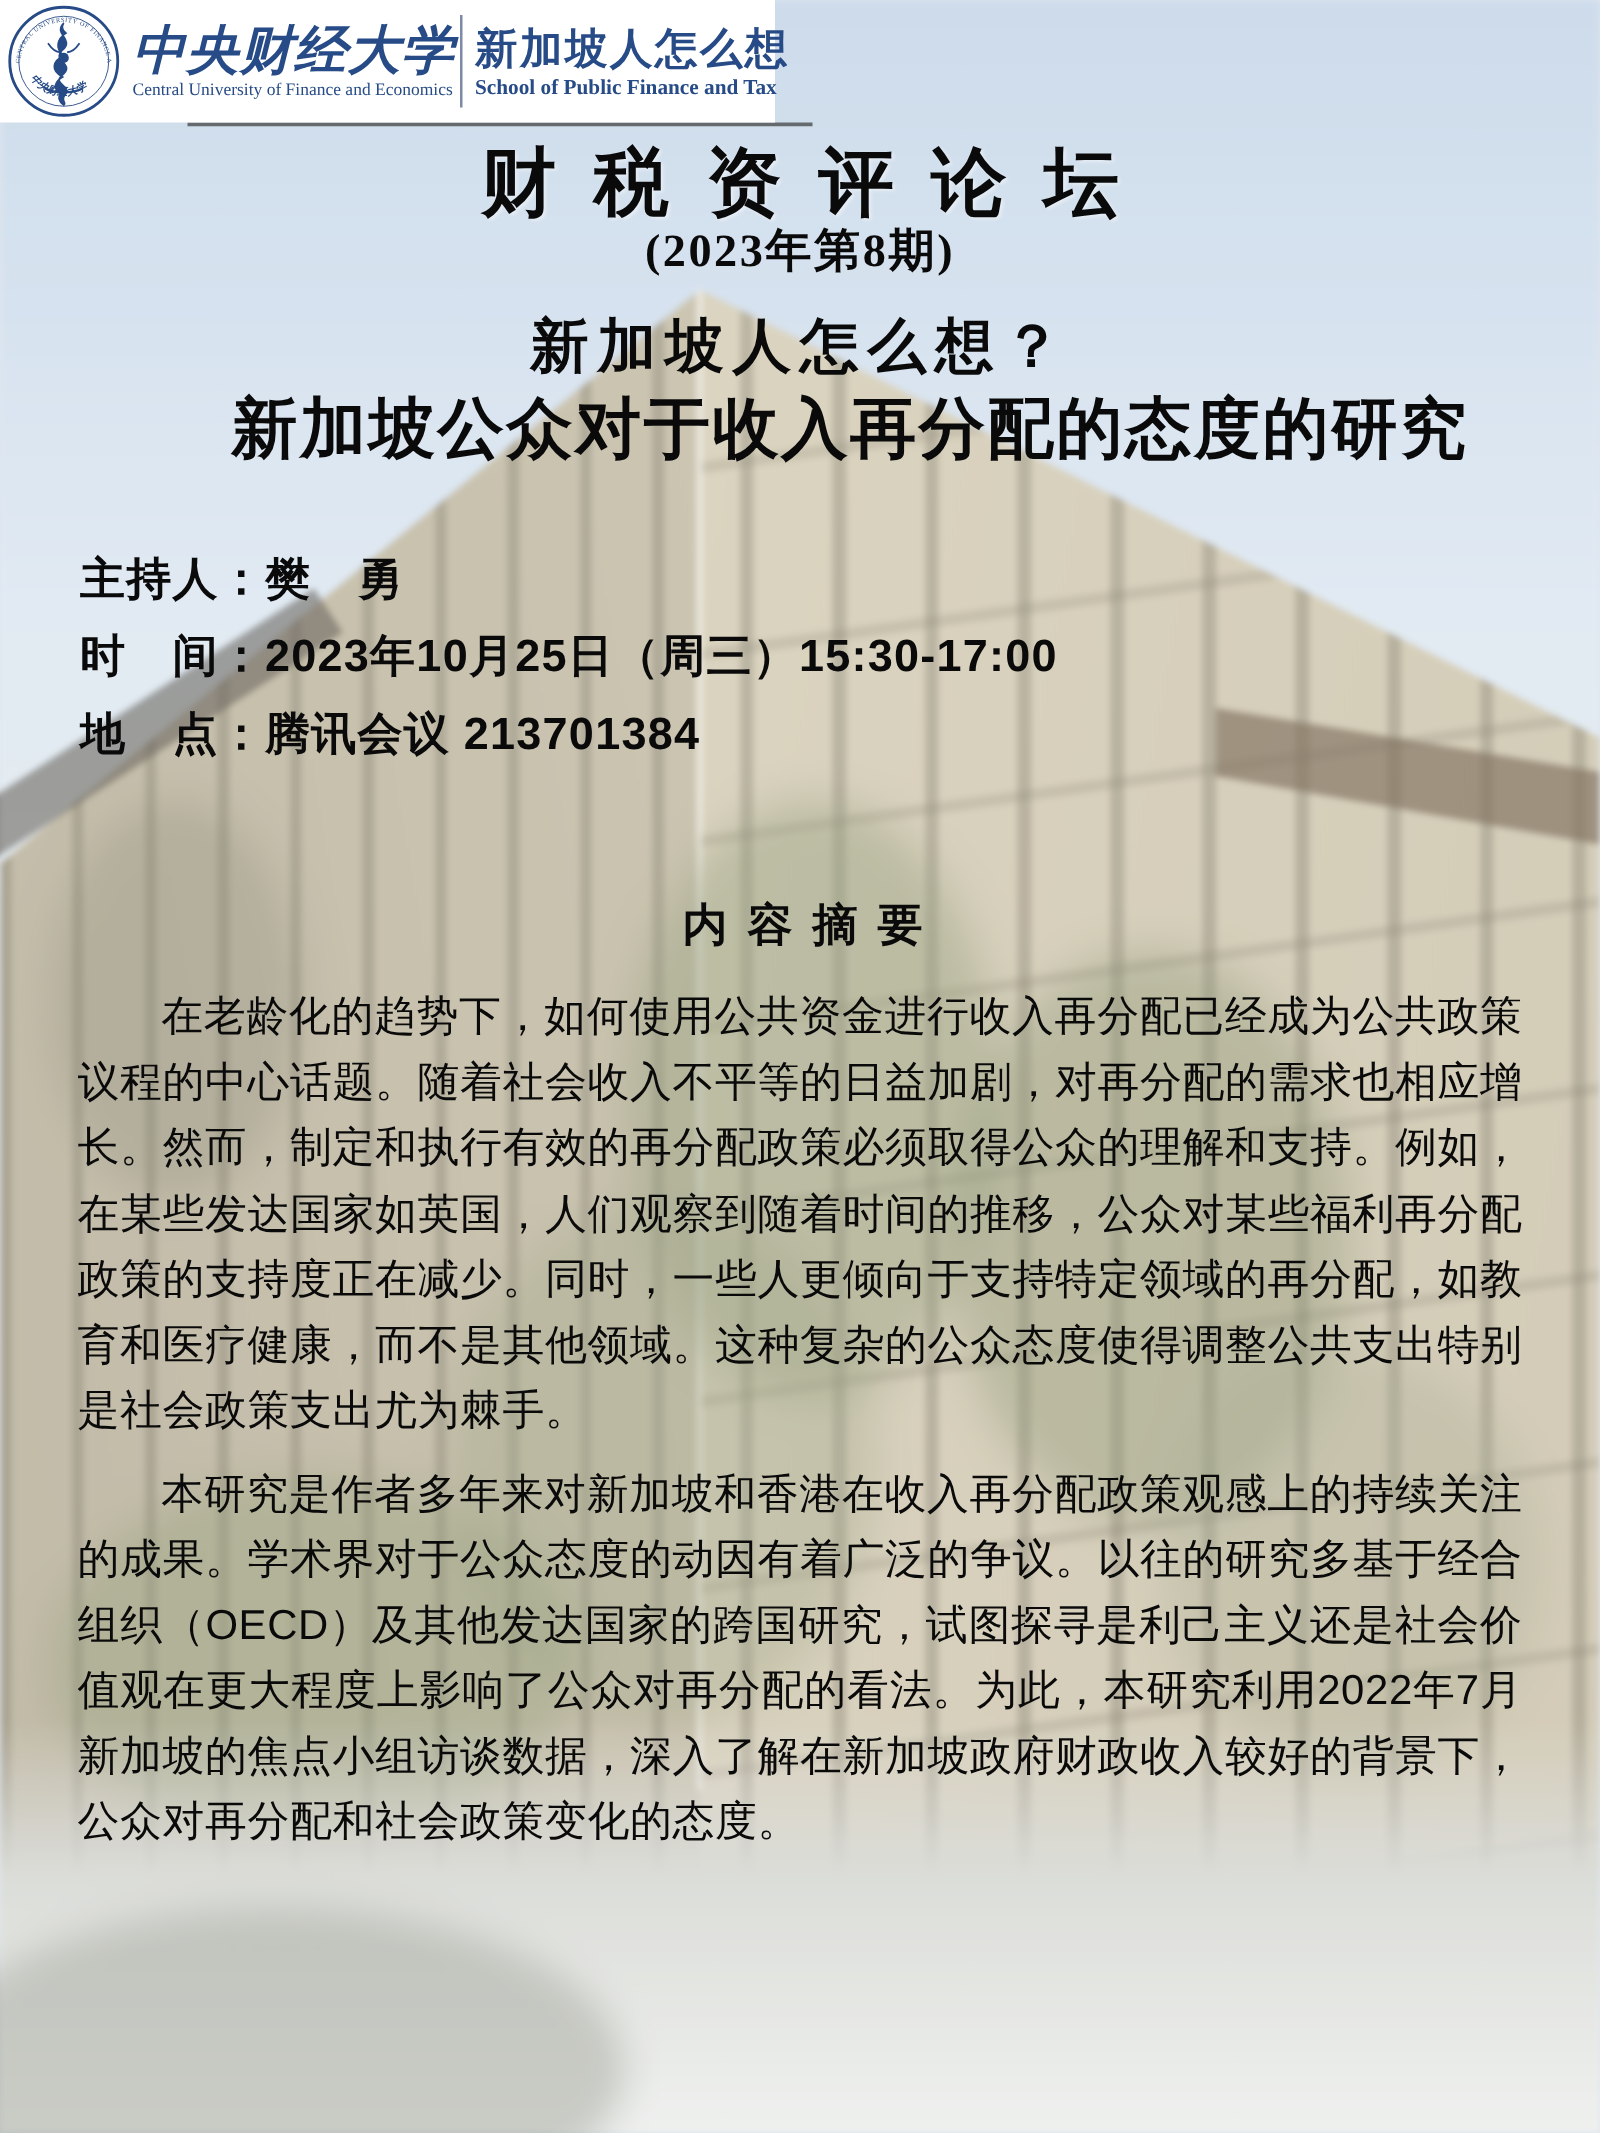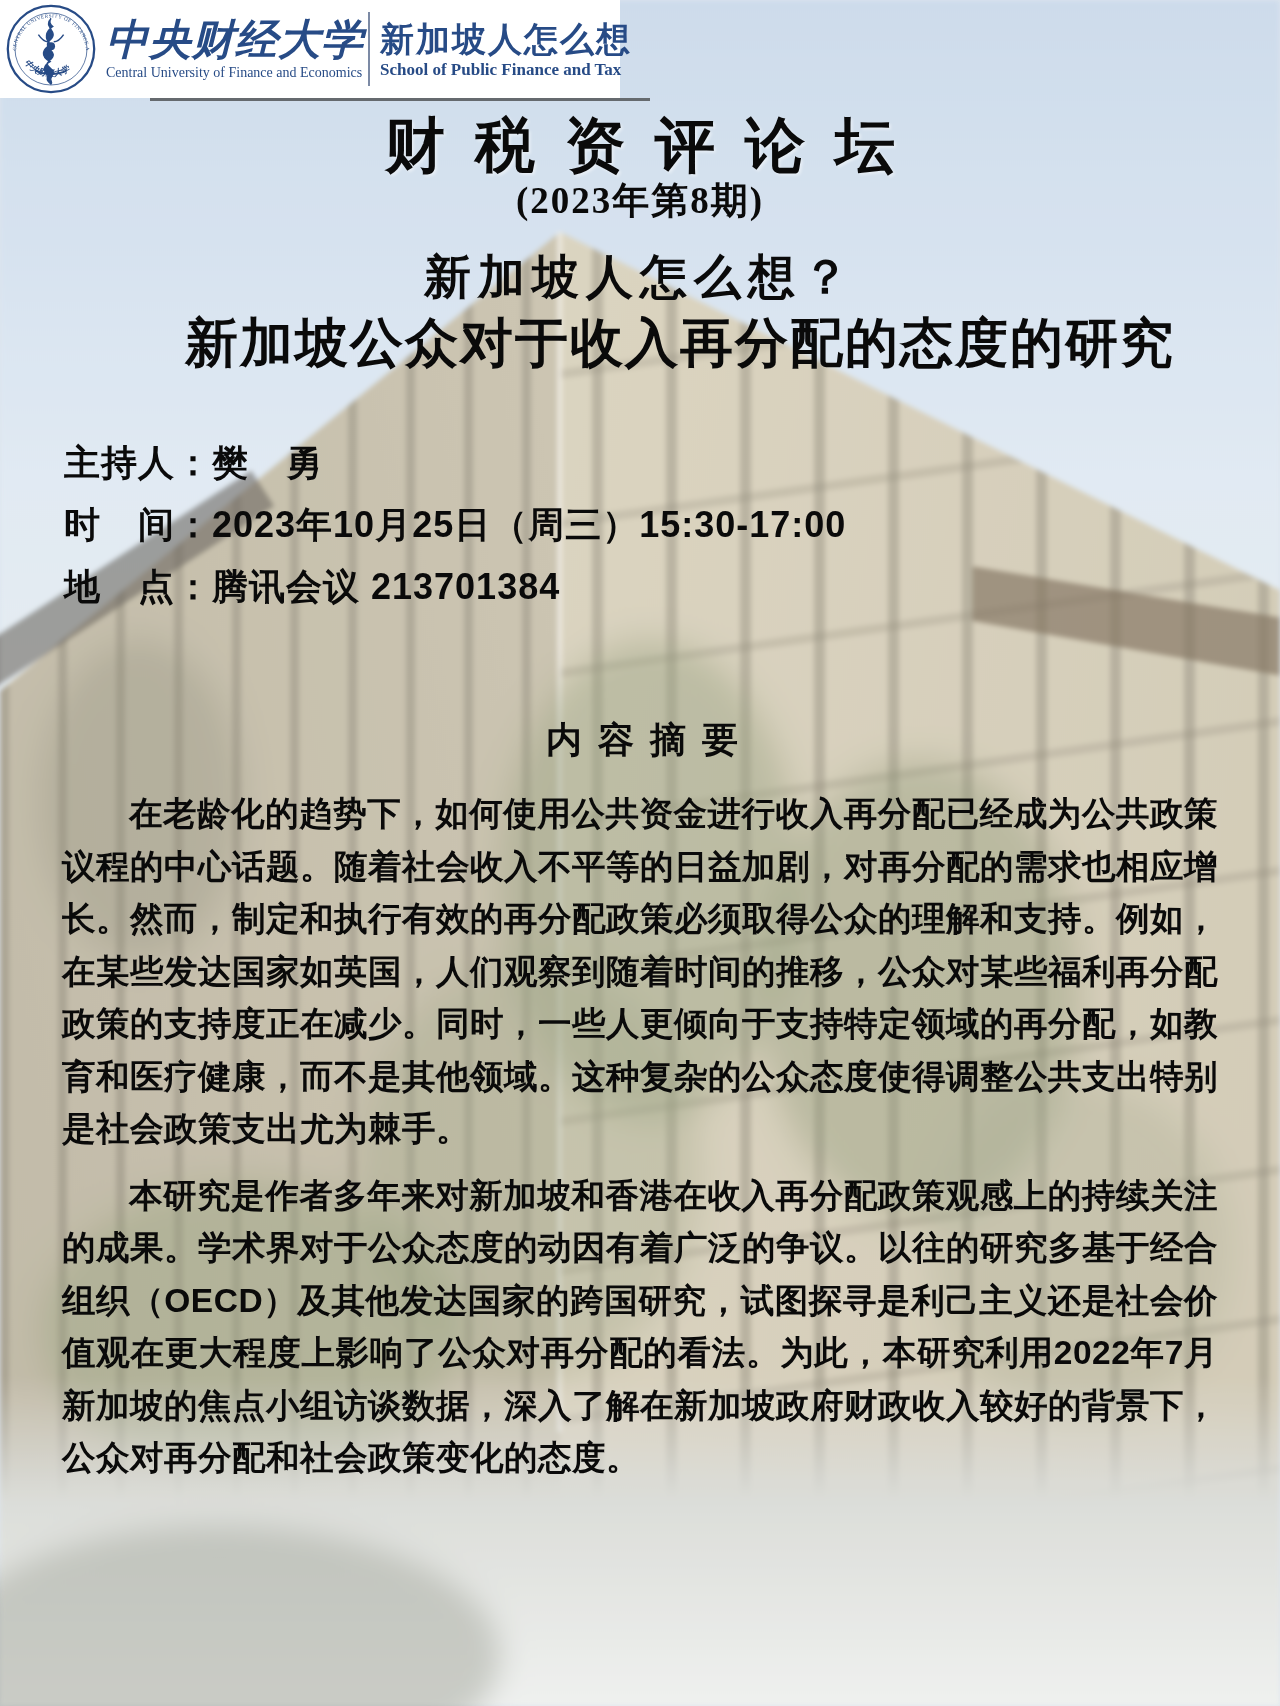--- a/index.html
+++ b/index.html
@@ -69,21 +69,21 @@
   .question{top:246px; font-family:"Liberation Serif","DejaVu Serif",serif; font-weight:bold;
     font-size:47px; letter-spacing:7px;}
   .topic{top:308px; font-family:Liberation Sans, sans-serif; font-weight:bold;
     font-size:53px; letter-spacing:2px;padding-left:40px;}
   .info-block{position:absolute; left:64px; top:432px; color:#0a0a0a;}
   .info-line{font-size:36px; font-weight:600; line-height:62px; white-space:nowrap;
     letter-spacing:1px;}
   .abstract-heading{top:716px; font-size:36px; font-weight:bold; letter-spacing:16px; padding-left:20px;
     box-sizing:border-box;}
   .abstract{position:absolute; left:62px; top:788px; width:1156px; color:#0a0a0a;}
-  .abstract p{margin:0 0 14px 0; font-size:33.5px; line-height:52.5px; font-weight:700;
+  .abstract p{margin:0 0 14px 0; font-size:33.5px; line-height:52.5px; font-weight:400;
     text-align:justify; text-indent:2em; letter-spacing:.5px;}
   .abstract p.bio{margin-top:26px;}
 </style>
 </head>
 <body>
 
 <div class="poster">
 
   <div class="bg">
     <div class="sky"></div>

